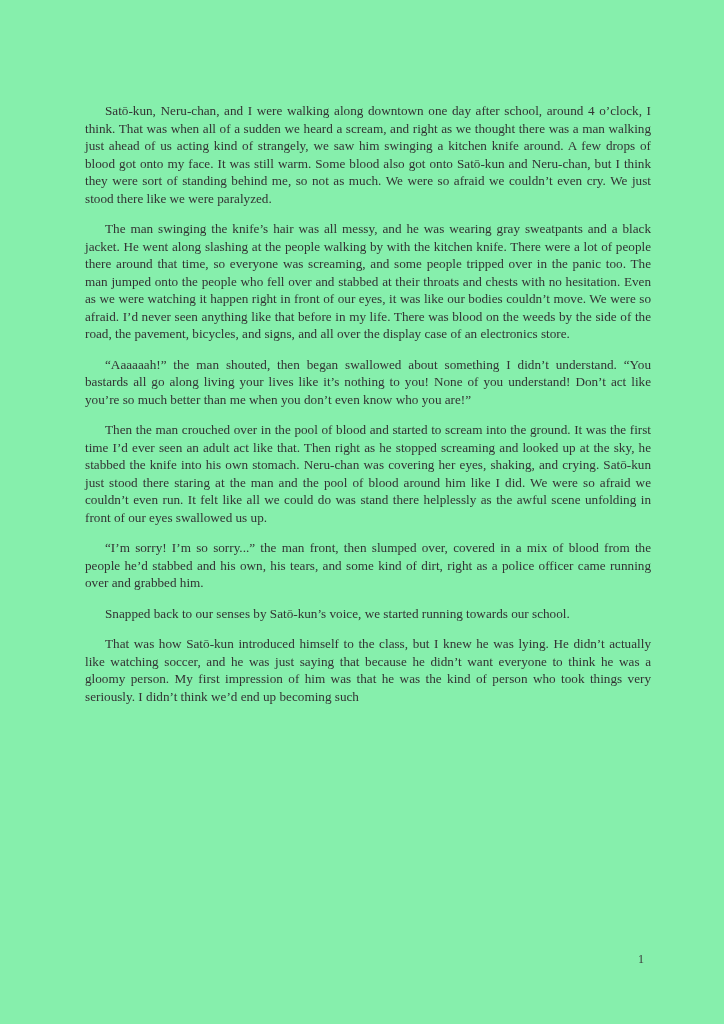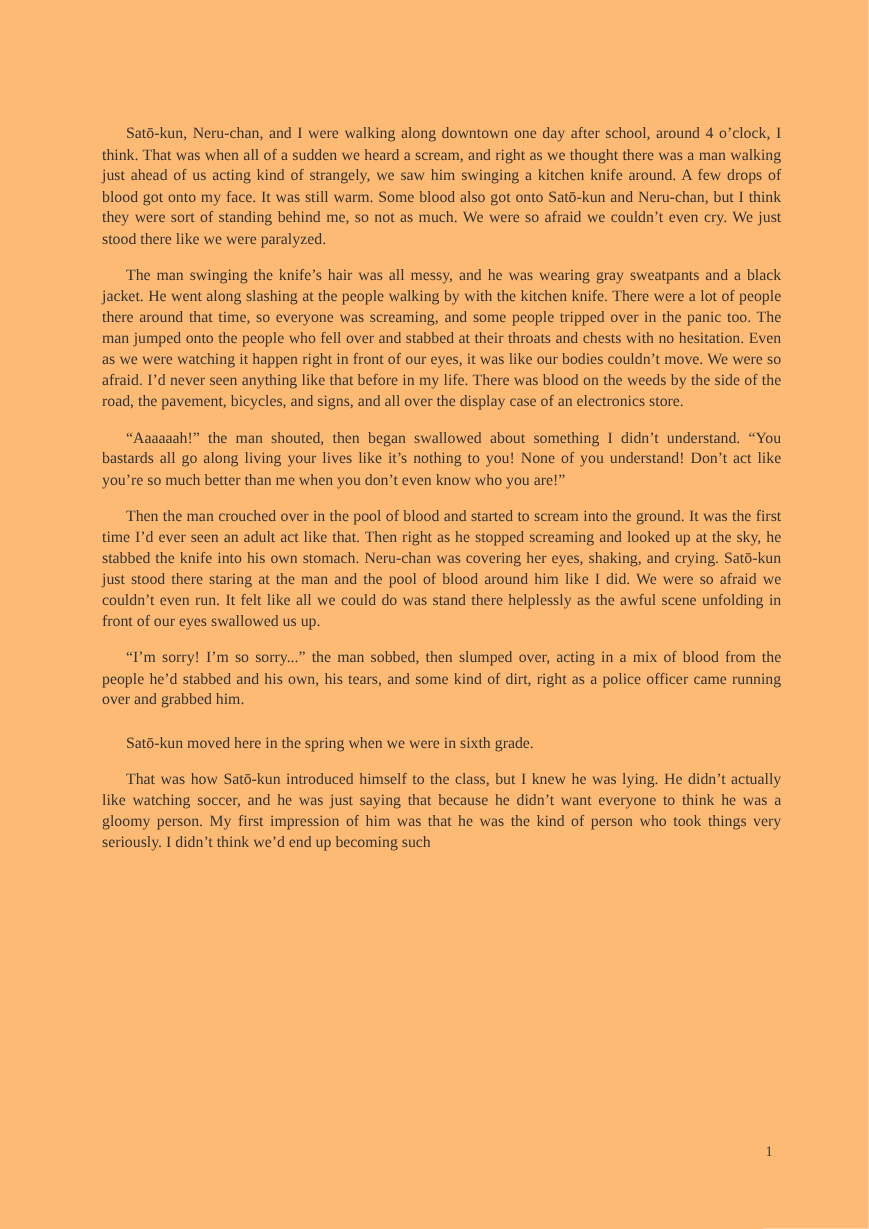--- a/index.html
+++ b/index.html
@@ -4,21 +4,21 @@
 <style>
   html, body {
     margin: 0;
     padding: 0;
     background: #ffffff;
   }
   .page {
     position: relative;
     width: 724px;
     height: 1024px;
-    background: #fdba74;
+    background: #86efac;
     overflow: hidden;
     font-family: "Liberation Serif", "DejaVu Serif", serif;
   }
   .text-block {
     position: absolute;
     left: 85px;
     top: 102px;
     width: 566px;
     color: #333333;
   }
@@ -44,18 +44,18 @@
 </style>
 </head>
 <body>
 
 <div class="page">
   <div class="text-block">
     <p class="para">Satō-kun, Neru-chan, and I were walking along downtown one day after school, around 4 o’clock, I think. That was when all of a sudden we heard a scream, and right as we thought there was a man walking just ahead of us acting kind of strangely, we saw him swinging a kitchen knife around. A few drops of blood got onto my face. It was still warm. Some blood also got onto Satō-kun and Neru-chan, but I think they were sort of standing behind me, so not as much. We were so afraid we couldn’t even cry. We just stood there like we were paralyzed.</p>
     <p class="para">The man swinging the knife’s hair was all messy, and he was wearing gray sweatpants and a black jacket. He went along slashing at the people walking by with the kitchen knife. There were a lot of people there around that time, so everyone was screaming, and some people tripped over in the panic too. The man jumped onto the people who fell over and stabbed at their throats and chests with no hesitation. Even as we were watching it happen right in front of our eyes, it was like our bodies couldn’t move. We were so afraid. I’d never seen anything like that before in my life. There was blood on the weeds by the side of the road, the pavement, bicycles, and signs, and all over the display case of an electronics store.</p>
     <p class="para">“Aaaaaah!” the man shouted, then began swallowed about something I didn’t understand. “You bastards all go along living your lives like it’s nothing to you! None of you understand! Don’t act like you’re so much better than me when you don’t even know who you are!”</p>
     <p class="para">Then the man crouched over in the pool of blood and started to scream into the ground. It was the first time I’d ever seen an adult act like that. Then right as he stopped screaming and looked up at the sky, he stabbed the knife into his own stomach. Neru-chan was covering her eyes, shaking, and crying. Satō-kun just stood there staring at the man and the pool of blood around him like I did. We were so afraid we couldn’t even run. It felt like all we could do was stand there helplessly as the awful scene unfolding in front of our eyes swallowed us up.</p>
-    <p class="para">“I’m sorry! I’m so sorry...” the man sobbed, then slumped over, acting in a mix of blood from the people he’d stabbed and his own, his tears, and some kind of dirt, right as a police officer came running over and grabbed him.</p>
-    <p class="para scene-break">Satō-kun moved here in the spring when we were in sixth grade.</p>
+    <p class="para">“I’m sorry! I’m so sorry...” the man front, then slumped over, covered in a mix of blood from the people he’d stabbed and his own, his tears, and some kind of dirt, right as a police officer came running over and grabbed him.</p>
+    <p class="para">Snapped back to our senses by Satō-kun’s voice, we started running towards our school.</p>
     <p class="para">That was how Satō-kun introduced himself to the class, but I knew he was lying. He didn’t actually like watching soccer, and he was just saying that because he didn’t want everyone to think he was a gloomy person. My first impression of him was that he was the kind of person who took things very seriously. I didn’t think we’d end up becoming such</p>
   </div>
   <div class="page-number">1</div>
 </div>
 
 </body></html>

